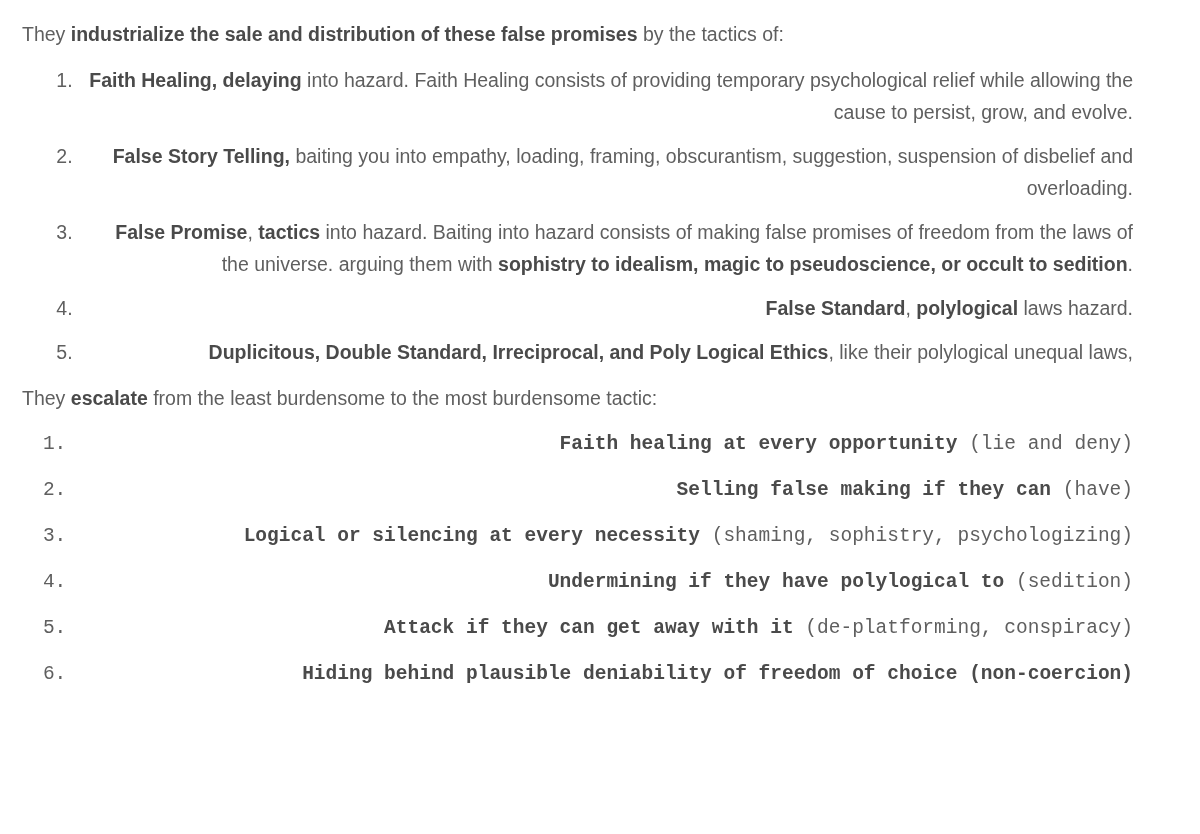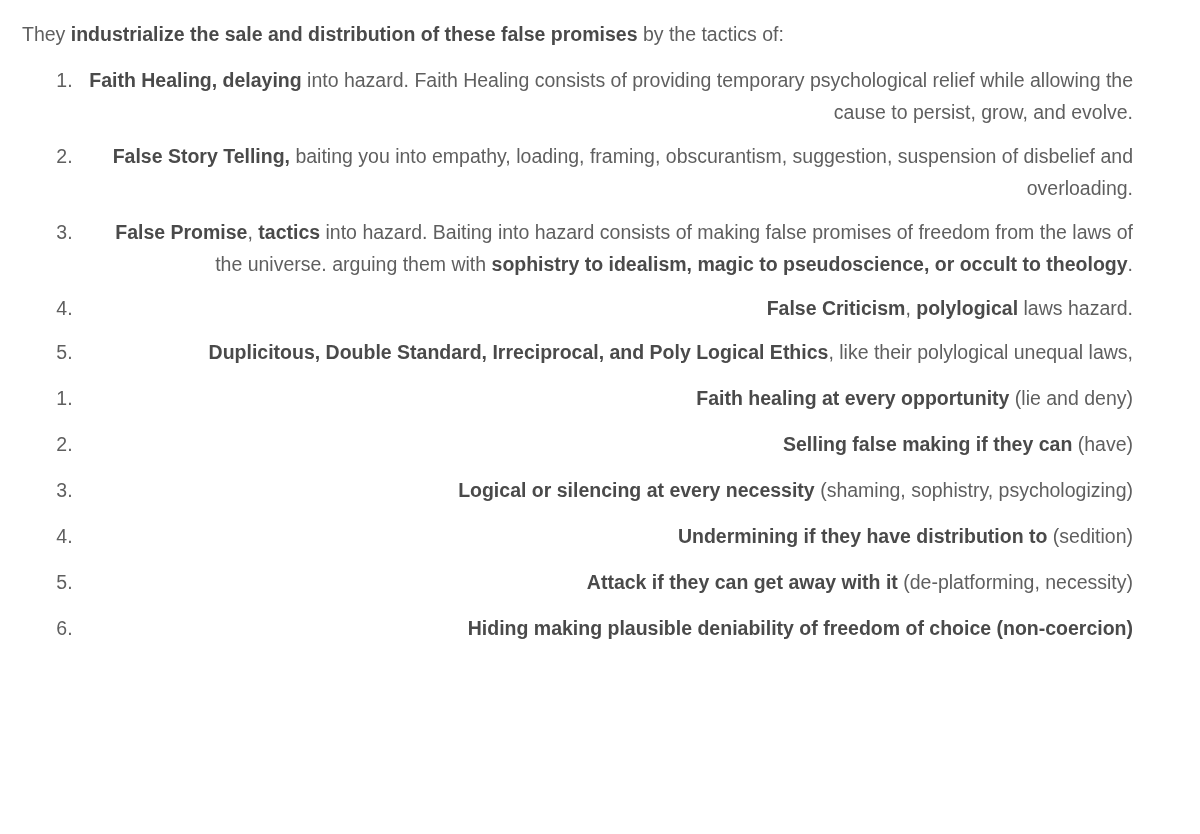--- a/index.html
+++ b/index.html
@@ -35,20 +35,21 @@
     line-height: 32px;
     color: #5f5f5f;
   }
   ol.list li {
     margin-bottom: 12px;
     padding-left: 8px;
     text-align: right;
   }
   ol.list.tight li {
     margin-bottom: 14px;
+    font-family: Liberation Mono, monospace;
   }
   ol.list li:last-child {
     margin-bottom: 0;
   }
   b, strong {
     font-weight: bold;
     color: #4a4a4a;
   }
   .txt { display: inline; }
 </style>
@@ -62,45 +63,48 @@
   </p>
 
   <ol class="list">
     <li>
       <b>Faith Healing, delaying</b><span class="txt"> into hazard. Faith Healing consists of providing temporary psychological relief while allowing the cause to persist, grow, and evolve.</span>
     </li>
     <li>
       <b>False Story Telling,</b><span class="txt"> baiting you into empathy, loading, framing, obscurantism, suggestion, suspension of disbelief and overloading.</span>
     </li>
     <li>
-      <b>False Promise</b><span class="txt">, </span><b>tactics</b><span class="txt"> into hazard. Baiting into hazard consists of making false promises of freedom from the laws of the universe. arguing them with </span><b>sophistry to idealism, magic to pseudoscience, or occult to theology</b><span class="txt">.</span>
+      <b>False Promise</b><span class="txt">, </span><b>tactics</b><span class="txt"> into hazard. Baiting into hazard consists of making false promises of freedom from the laws of the universe. arguing them with </span><b>sophistry to idealism, magic to pseudoscience, or occult to sedition</b><span class="txt">.</span>
     </li>
     <li>
-      <b>False Criticism</b><span class="txt">, </span><b>polylogical</b><span class="txt"> laws hazard.</span>
+      <b>False Standard</b><span class="txt">, </span><b>polylogical</b><span class="txt"> laws hazard.</span>
     </li>
     <li>
       <b>Duplicitous, Double Standard, Irreciprocal, and Poly Logical Ethics</b><span class="txt">, like their polylogical unequal laws,</span>
     </li>
   </ol>
 
+  <p class="para second">
+    <span class="txt">They </span><b>escalate</b><span class="txt"> from the least burdensome to the most burdensome tactic:</span>
+  </p>
 
   <ol class="list tight">
     <li>
       <b>Faith healing at every opportunity</b><span class="txt"> (lie and deny)</span>
     </li>
     <li>
       <b>Selling false making if they can</b><span class="txt"> (have)</span>
     </li>
     <li>
       <b>Logical or silencing at every necessity</b><span class="txt"> (shaming, sophistry, psychologizing)</span>
     </li>
     <li>
-      <b>Undermining if they have distribution to</b><span class="txt"> (sedition)</span>
+      <b>Undermining if they have polylogical to</b><span class="txt"> (sedition)</span>
     </li>
     <li>
-      <b>Attack if they can get away with it</b><span class="txt"> (de-platforming, necessity)</span>
+      <b>Attack if they can get away with it</b><span class="txt"> (de-platforming, conspiracy)</span>
     </li>
     <li>
-      <b>Hiding making plausible deniability of freedom of choice (non-coercion)</b><span class="txt"></span>
+      <b>Hiding behind plausible deniability of freedom of choice (non-coercion)</b><span class="txt"></span>
     </li>
   </ol>
 
 </div>
 
 </body></html>

